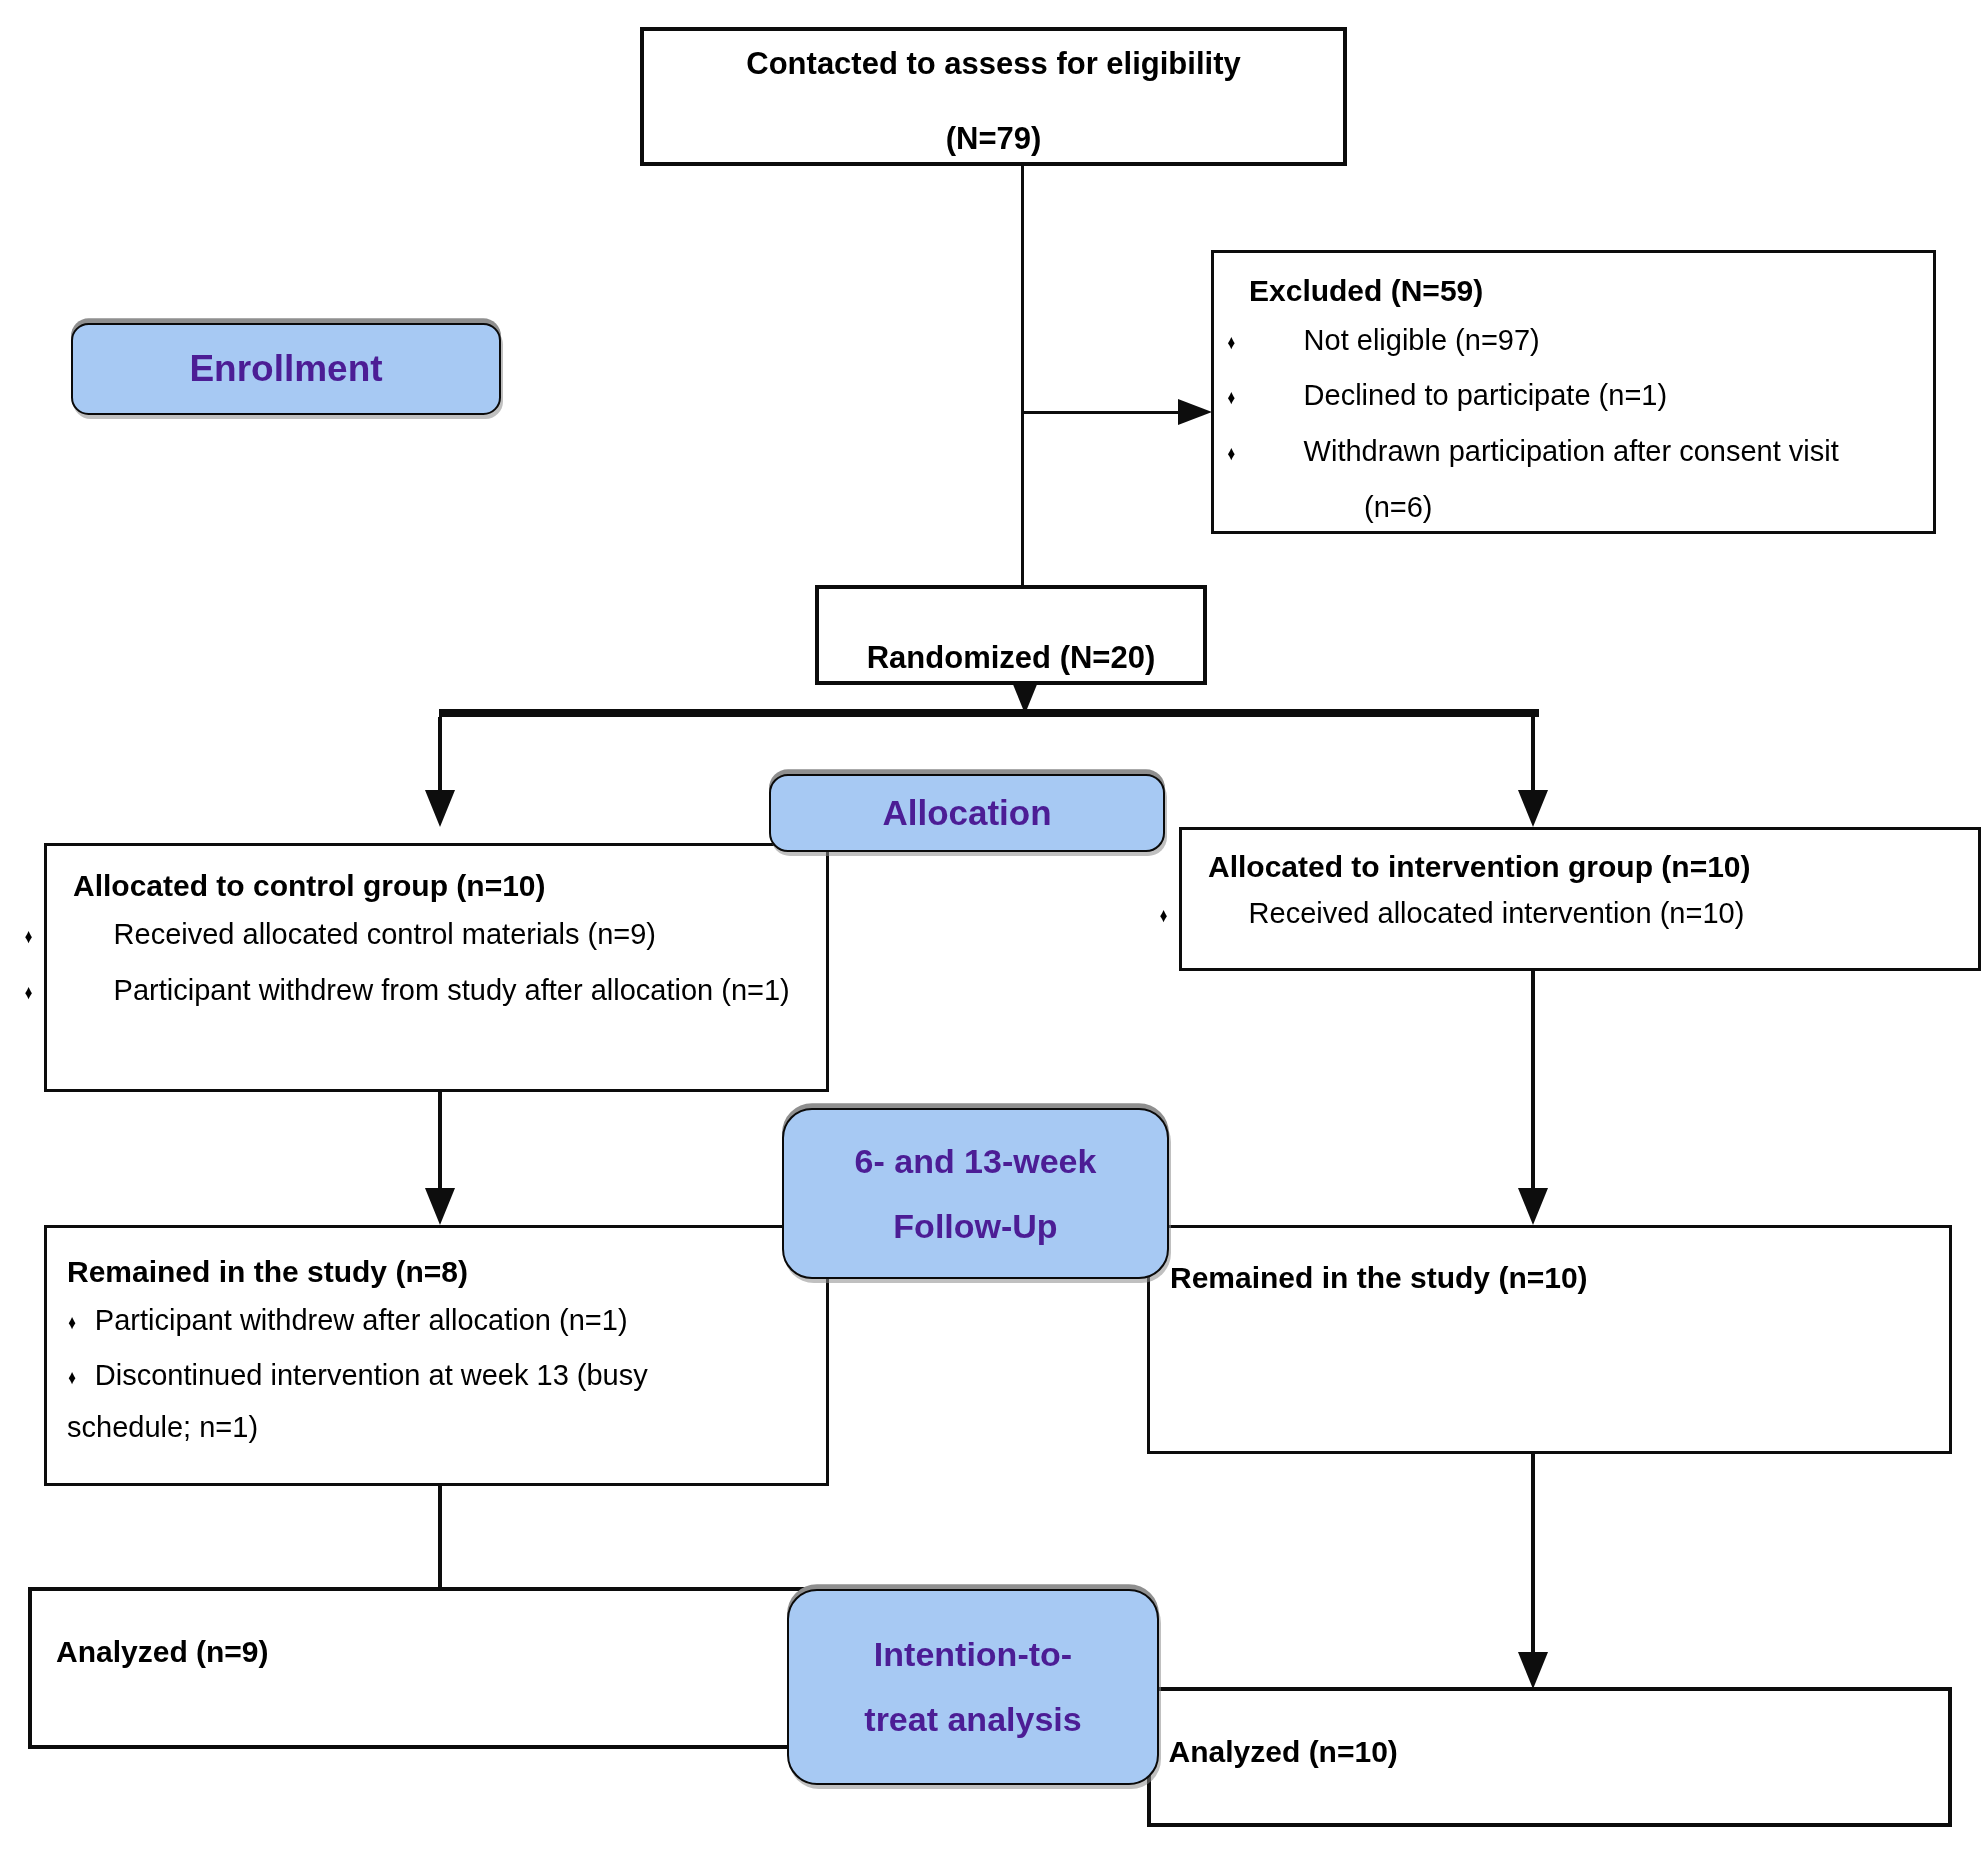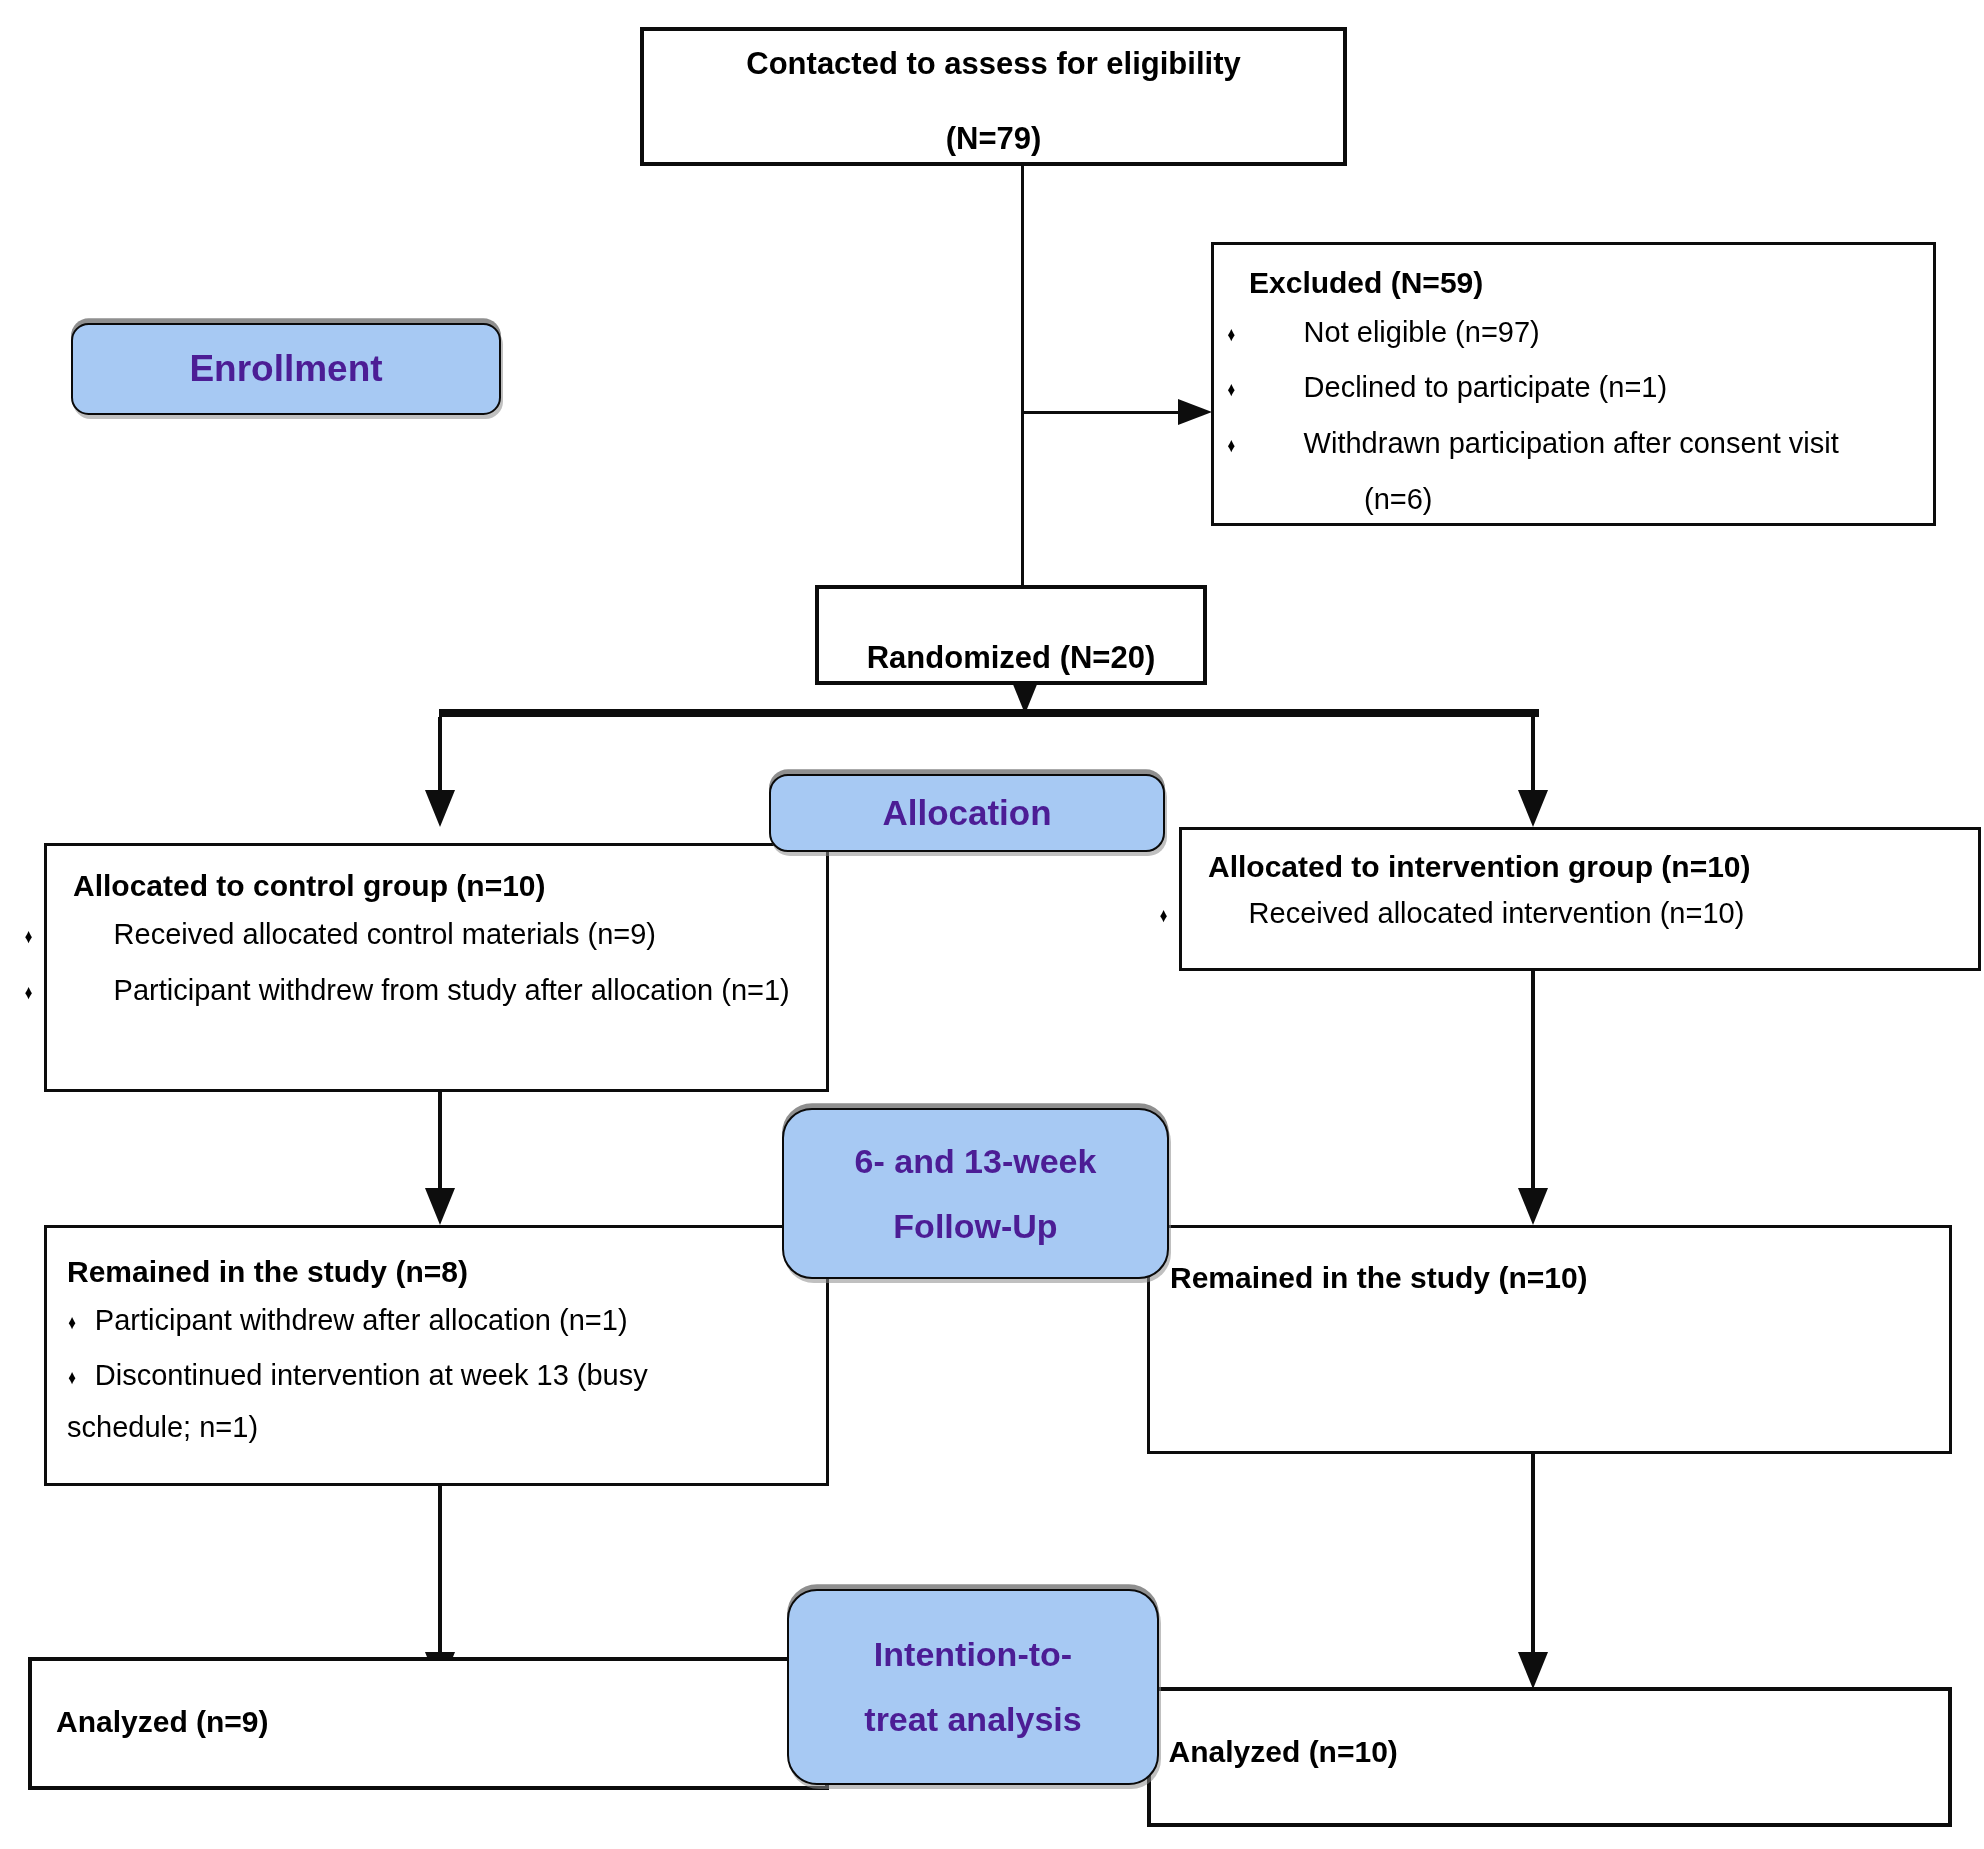--- a/index.html
+++ b/index.html
@@ -59,21 +59,21 @@
 
   <div class="wbox centered" style="left:640px;top:27px;width:707px;height:139px;border-width:4px;">
     <div class="title" style="font-size:31px;">Contacted to assess for eligibility</div>
     <div class="title" style="font-size:31px;">(N=79)</div>
   </div>
 
   <div class="stage" style="left:71px;top:323px;width:430px;height:92px;border-radius:17.6px;font-size:37px;">
     <div>Enrollment</div>
   </div>
 
-  <div class="wbox hang" style="left:1211px;top:242px;width:725px;height:284px;padding:16px 20px 0 35px;">
+  <div class="wbox hang" style="left:1211px;top:250px;width:725px;height:284px;padding:16px 20px 0 35px;">
     <div class="title">Excluded (N=59)</div>
     <div class="bi"><span class="bg">♦</span><span>Not eligible (n=97)</span></div>
     <div class="bi"><span class="bg">♦</span><span>Declined to participate (n=1)</span></div>
     <div class="bi" style="max-width:589px;"><span class="bg">♦</span><span>Withdrawn participation after consent visit (n=6)</span></div>
   </div>
 
   <div class="wbox centered" style="left:815px;top:585px;width:392px;height:100px;border-width:4px;">
     <div class="title" style="font-size:31px;">Randomized (N=20)</div>
   </div>
 
@@ -105,21 +105,21 @@
 
   <div class="wbox" style="left:1147px;top:1225px;width:805px;height:229px;padding:28px 13.5px 0 20px;">
     <div class="title">Remained in the study (n=10)</div>
   </div>
 
   <div class="stage" style="left:787px;top:1589px;width:372px;height:196px;border-radius:30px;font-size:34px;line-height:1.9;">
     <div>Intention-to-</div>
     <div>treat analysis</div>
   </div>
 
-  <div class="wbox" style="left:28px;top:1657px;width:801px;height:133px;border-width:4px;padding:39px 13.5px 0 24px;">
+  <div class="wbox" style="left:28px;top:1587px;width:801px;height:162px;border-width:4px;padding:39px 13.5px 0 24px;">
     <div class="title">Analyzed (n=9)</div>
   </div>
 
   <div class="wbox" style="left:1147px;top:1687px;width:805px;height:140px;border-width:4px;padding:39px 13.5px 0 17.6px;">
     <div class="title">Analyzed (n=10)</div>
   </div>
 
 </div>
 
 

